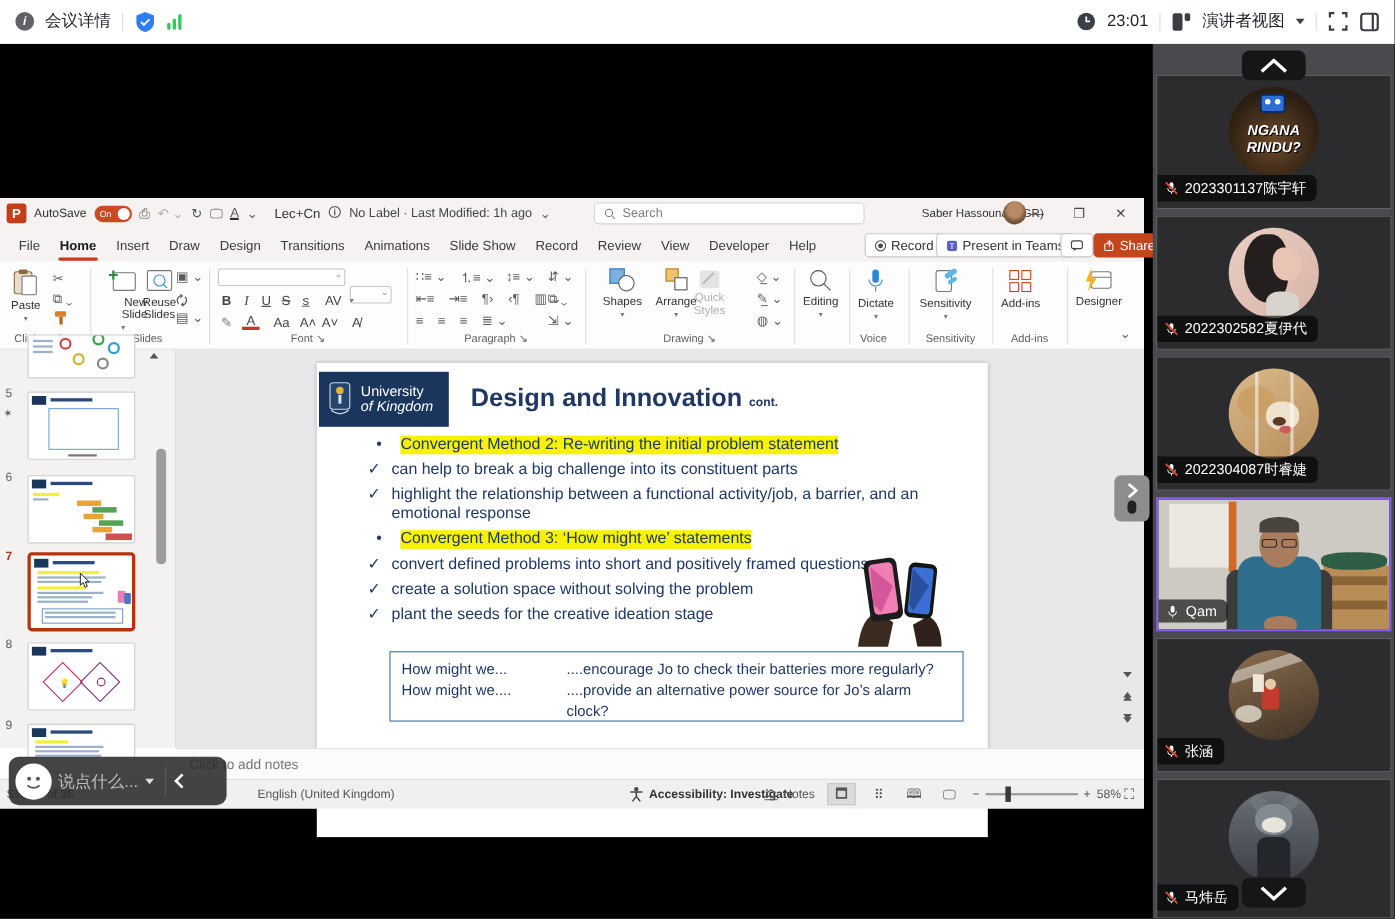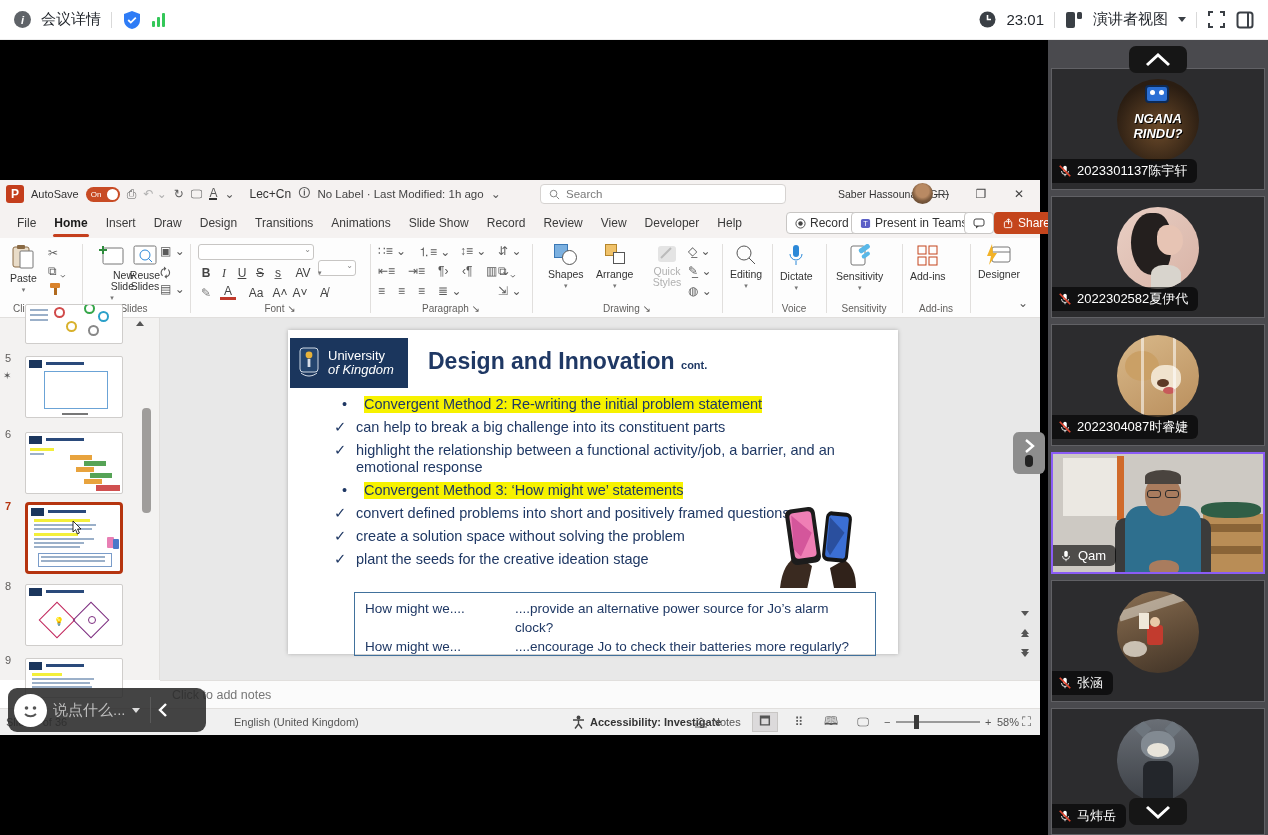--- a/index.html
+++ b/index.html
@@ -50,21 +50,21 @@
   .thumbs{position:absolute;left:0;top:138px;width:160px;height:362px;background:#f3f2f1;border-right:1px solid #e1dfdd;}
   .tnum{position:absolute;left:5px;font-size:11px;color:#605e5c;}
   .tcard{position:absolute;left:25px;width:98px;background:#fff;border:1px solid #cfcdcb;border-radius:2px;}
   .tcard.sel{border:3px solid #b5340f;border-radius:4px;}
   .mini-logo{position:absolute;left:3px;top:3px;width:13px;height:8px;background:#1b365d;}
   .mini-title{position:absolute;left:20px;top:5px;width:38px;height:3px;background:#2a4a7b;}
   .mline{position:absolute;height:2px;background:#9bb0c9;}
   .hline{position:absolute;height:3px;background:#f3ef3a;}
   
   .editor{position:absolute;left:160px;top:138px;width:880px;height:362px;background:#e8e8e8;}
-  .slide{position:absolute;left:128px;top:12px;width:610px;height:324px;background:#fff;box-shadow:0 0 4px rgba(0,0,0,.25);}
+  .slide{position:absolute;left:128px;top:12px;width:610px;height:431px;background:#fff;box-shadow:0 0 4px rgba(0,0,0,.25);}
   .gl-logo{position:absolute;left:2px;top:8px;width:118px;height:50px;background:#1b365d;color:#fff;display:flex;align-items:center;gap:6px;padding:4px 6px;}
   .gl-text{font-family:"Liberation Serif",serif;font-size:13px;line-height:14px;}
   .slide-title{position:absolute;left:140px;top:18px;color:#1f3864;font-weight:bold;font-size:23px;}
   .bullet-row{position:absolute;left:46px;color:#1f3864;font-size:14.5px;line-height:17px;display:flex;gap:8px;width:520px;}
   .bl-marker{width:14px;flex:none;}
   .hl{background:#f7f200;}
   .hmwbox{position:absolute;left:66px;top:262px;width:522px;height:64px;border:1.5px solid #41719c;padding:6px 10px;}
   .hmwrow{display:flex;color:#1f3864;font-size:13.5px;line-height:19px;}
   .hmwrow .l{width:150px;flex:none;}
   
@@ -290,21 +290,21 @@
           <span class="minitri">▾</span>
       </div>
       <div class="a bigbtn" style="left:596px;top:6px;">
         <span style="position:relative;width:24px;height:22px;display:block;">
           <span style="position:absolute;left:2px;top:0;width:12px;height:12px;background:#f0c26a;border:1px solid #b5862c;"></span>
           <span style="position:absolute;left:10px;top:8px;width:12px;height:12px;background:#fff;border:1.5px solid #555;"></span>
         </span>
         <span>Arrange</span>
           <span class="minitri">▾</span>
       </div>
-      <div class="a bigbtn" style="left:646px;top:6px;color:#b0b0b0;justify-content:space-between;">
+      <div class="a bigbtn" style="left:624px;top:6px;color:#b0b0b0;justify-content:space-between;">
         <svg width="22" height="20" viewBox="0 0 22 20">
             <rect x="2" y="2" width="18" height="16" rx="3" fill="#e4e4e4"></rect>
             <path d="M5 14L15 4" stroke="#bbb" stroke-width="2"></path>
           </svg>
         <span style="width:42px;text-align:center;line-height:11px;">Quick Styles</span>
       </div>
       <span class="a glyph" style="left:688px;top:6px;">◇̲ ⌄</span>
       <span class="a glyph" style="left:688px;top:26px;">✎̲ ⌄</span>
       <span class="a glyph" style="left:688px;top:46px;">◍ ⌄</span>
       <div class="rgroup-label" style="left:534px;width:186px;"><span>Drawing</span> <span>↘</span></div>
@@ -496,26 +496,26 @@
           <rect x="22" y="6" width="30" height="56" rx="6" transform="rotate(-8 37 34)" fill="#1c1c1c"></rect>
           <rect x="26" y="10" width="22" height="46" rx="4" transform="rotate(-8 37 33)" fill="#ef7fb5"></rect>
           <path d="M28 12l18 20-14 22-6-8z" transform="rotate(-8 37 33)" fill="#d4569b"></path>
           <rect x="58" y="10" width="26" height="50" rx="6" transform="rotate(6 71 35)" fill="#151515"></rect>
           <rect x="61" y="14" width="20" height="42" rx="3" transform="rotate(6 71 35)" fill="#3b6fd4"></rect>
           <path d="M62 16l16 14-12 24-4-6z" transform="rotate(6 71 35)" fill="#2a4f9e"></path>
         </svg>
 
         <div class="hmwbox">
           <div class="hmwrow">
+              <span class="l">How might we...</span>
+              <span>....encourage Jo to check their batteries more regularly?</span>
+            </div>
+          <div class="hmwrow">
               <span class="l">How might we....</span>
               <span>....provide an alternative power source for Jo’s alarm clock?</span>
-            </div>
-          <div class="hmwrow">
-              <span class="l">How might we...</span>
-              <span>....encourage Jo to check their batteries more regularly?</span>
             </div>
         </div>
       </div>
 
       <div class="a" style="left:861px;top:292px;">
           <span class="tri dn"></span>
         </div>
       <div class="a" style="left:861px;top:310px;">
           <span class="tri up"></span>
           <span class="tri up" style="margin-top:-3px;"></span>

